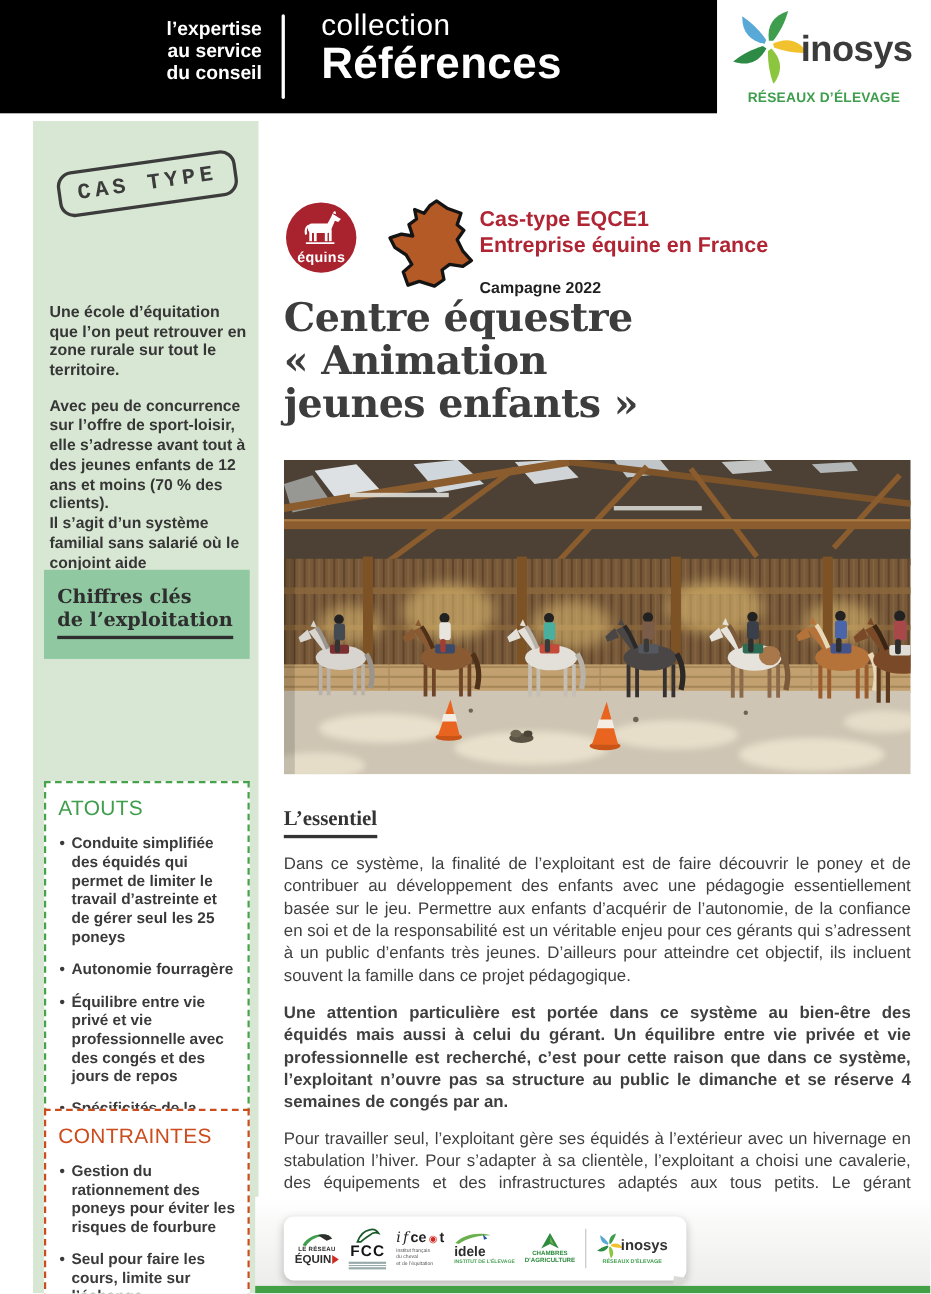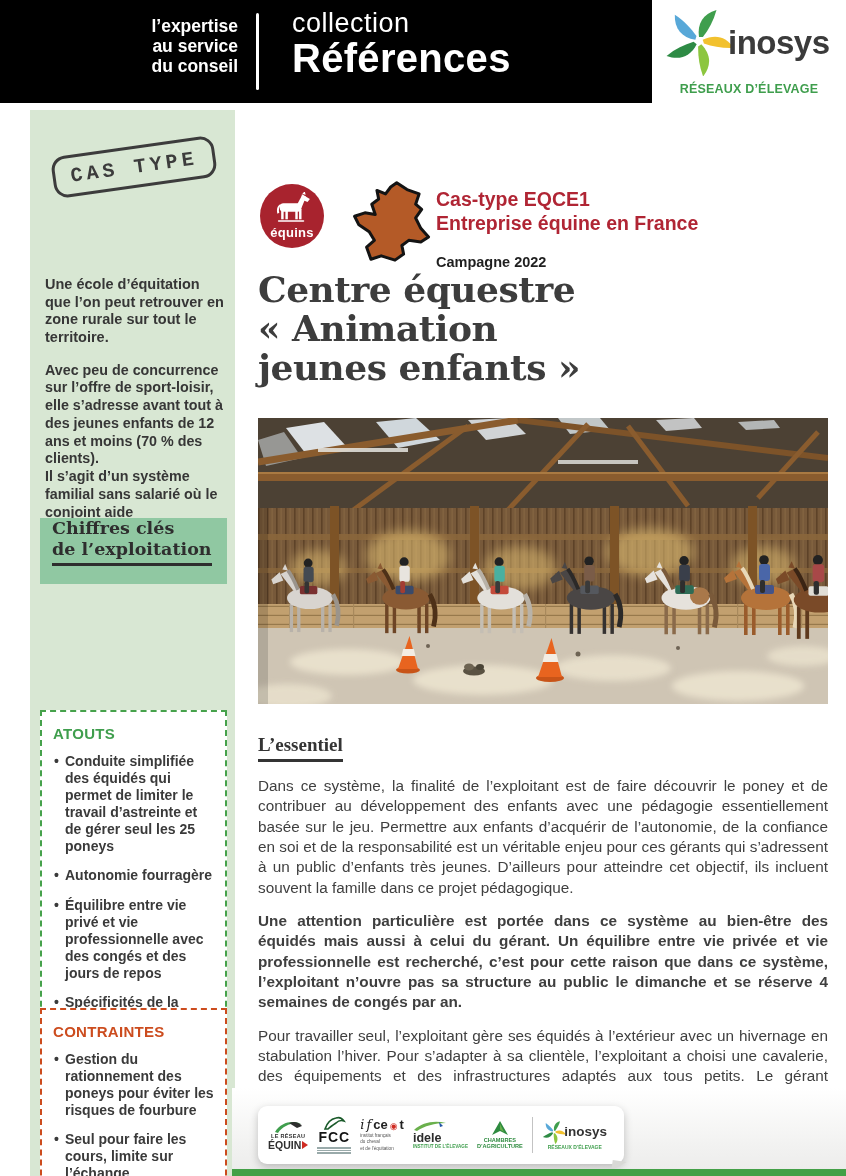--- a/index.html
+++ b/index.html
@@ -25,31 +25,31 @@
   .sidebar { position:absolute; left:30px; top:110px; width:205px; bottom:0; background:#d8e7d3; }
   .stamp { position:absolute; top:36px; left:22px; transform:rotate(-8deg);
            border:3px solid #3c3c3c; border-radius:14px; padding:7px 15px 6px;
            font-family:"Liberation Mono", monospace; font-size:20px; font-weight:700;
            letter-spacing:4px; color:#3c3c3c; white-space:nowrap; }
   .intro { position:absolute; top:166px; left:15px; width:182px; color:#363636; }
   .intro-bold { font-size:14.5px; font-weight:800; line-height:1.22; }
   .intro-more { margin-top:15px; font-size:14.3px; font-weight:600; line-height:1.24; }
   .intro-more2 { font-size:14.3px; font-weight:600; line-height:1.24; }
 
-  .keyfigs { position:absolute; top:408px; left:10px; width:187px; background:#90c8a2; padding:0 12px 18px; }
+  .keyfigs { position:absolute; top:408px; left:10px; width:187px; background:#90c8a2; padding:15px 12px 18px; }
   .keyfigs h3 { display:inline-block; font-family:"DejaVu Serif", serif; font-size:17.5px; line-height:1.18;
                 color:#2e2e2e; border-bottom:3px solid #2e2e2e; padding-bottom:4px; }
   .keyfigs ul { list-style:none; margin-top:12px; }
   .keyfigs li { font-size:13.5px; font-weight:700; color:#2f2f2f; line-height:1.62; padding-left:11px; position:relative; }
   .keyfigs li::before { content:"•"; position:absolute; left:0; }
 
   .dashed-box { position:absolute; left:10px; width:187px; background:#fff; padding:13px 11px 14px; }
   .atouts { top:600px; border:2px dashed #46a24b; }
   .contraintes { top:898px; border:2px dashed #cc4c1e; }
-  .dashed-box h4 { font-size:15px; font-weight:700; letter-spacing:.3px; margin-bottom:11px; }
+  .dashed-box h4 { font-size:19px; font-weight:400; letter-spacing:.3px; margin-bottom:11px; }
   .atouts h4 { color:#3f9e4d; }
   .contraintes h4 { color:#cc4c1e; }
   .dashed-box ul { list-style:none; }
   .dashed-box li { font-size:14px; font-weight:600; color:#3a3a3a; line-height:1.22;
                    padding-left:12px; position:relative; margin-bottom:12px; }
   .dashed-box li:last-child { margin-bottom:0; }
   .dashed-box li::before { content:"•"; position:absolute; left:1px; }
 
   
   .main { position:absolute; left:258px; top:110px; width:570px; }

